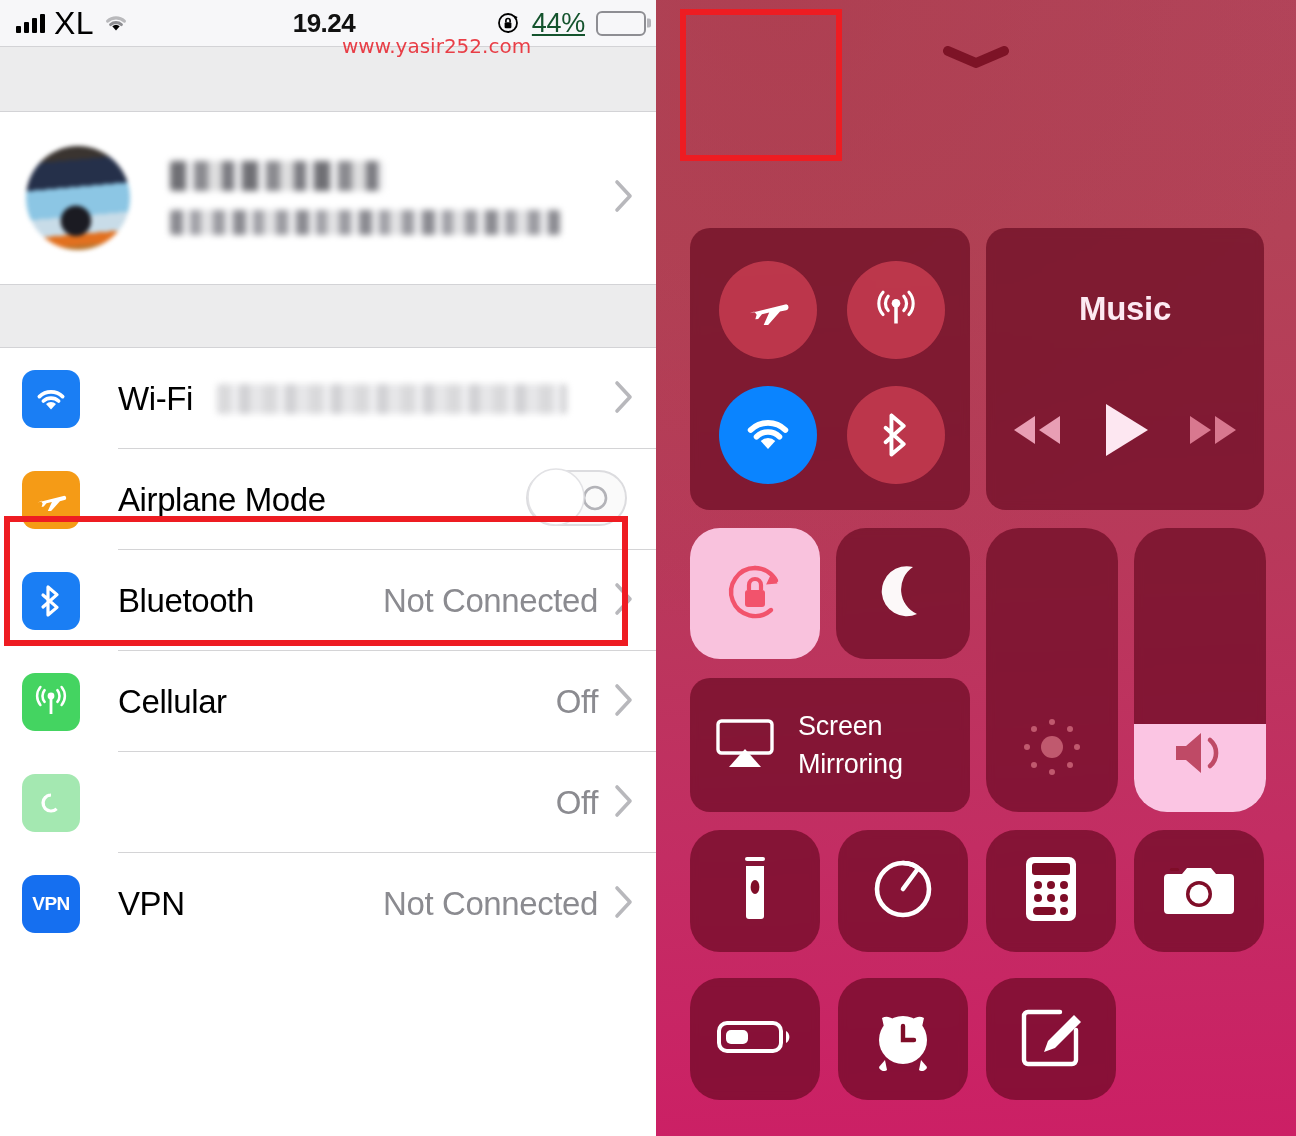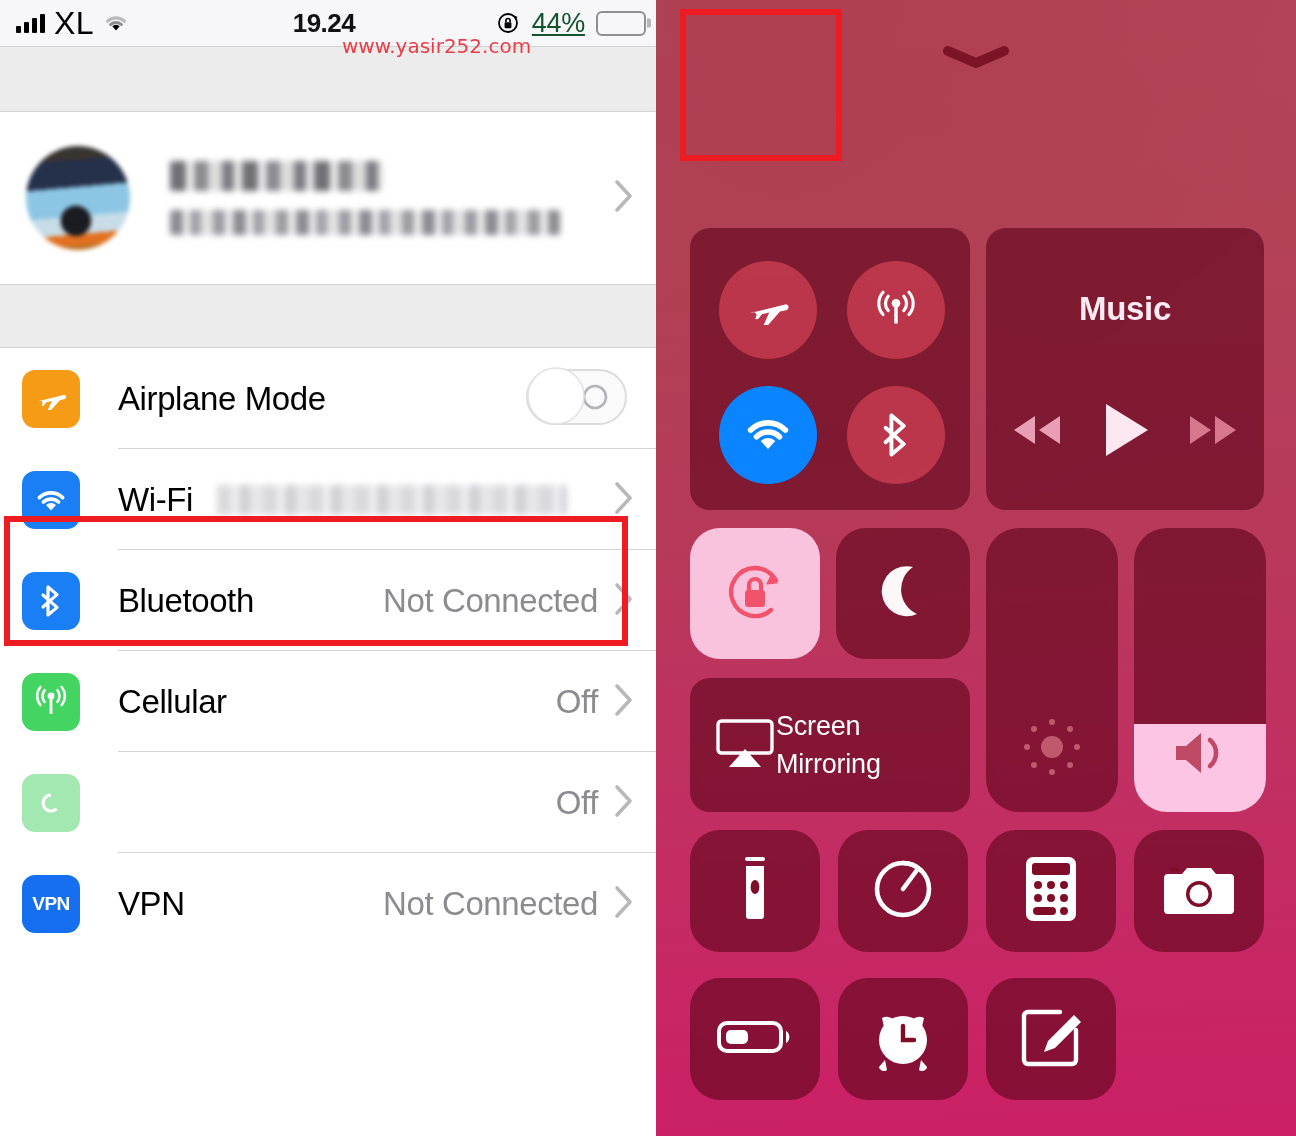--- a/index.html
+++ b/index.html
@@ -167,21 +167,21 @@
   }
   .music-ctrls {
     position: absolute; left: 0; right: 0; bottom: 46px;
     display: flex; align-items: center; justify-content: center; gap: 32px;
   }
 
   
   #t-rotlock { left: 34px;  top: 528px; width: 130px; height: 131px; border-radius: 30px; }
   #t-dnd     { left: 180px; top: 528px; width: 134px; height: 131px; border-radius: 30px; }
   #t-mirror  { left: 34px;  top: 678px; width: 280px; height: 134px; }
-  .mirror-inner { display: flex; align-items: center; padding: 0 24px; width: 100%; }
+  .mirror-inner { display: flex; align-items: center; gap: 22px; padding: 0 24px; width: 100%; }
   .mirror-label { color: #fff; font-size: 27px; line-height: 1.42; letter-spacing: -0.2px; }
 
   
   #t-brightness { left: 330px; top: 528px; width: 132px; height: 284px; border-radius: 33px; }
   #t-volume     { left: 478px; top: 528px; width: 132px; height: 284px; border-radius: 33px; }
   .slider { position: relative; width: 100%; height: 100%; }
   .slider .fill {
     position: absolute; left: 0; right: 0; bottom: 0;
     background: #fbc5e3;
   }
@@ -262,50 +262,50 @@
             </svg>
         </span>
       </div>
     </div>
 
     <div class="sec-gap tall"></div>
 
     <div class="group">
 
       <div class="row">
+        <span class="ic blue">
+          <svg width="40" height="40" viewBox="0 0 40 40">
+            <path d="M20 30.5 l-5-5.6 a7.4 7.4 0 0 1 10 0 z" fill="#fff"></path>
+            <path d="M8.4 17.6 a16.6 16.6 0 0 1 23.2 0" stroke="#fff" stroke-width="3.8" fill="none" stroke-linecap="round"></path>
+            <path d="M12.4 22 a11.2 11.2 0 0 1 15.2 0" stroke="#fff" stroke-width="3.7" fill="none" stroke-linecap="round"></path>
+          </svg>
+        </span>
+        <span class="row-label">Wi-Fi</span>
+        <span class="blurtext" style="width:350px;"></span>
+        <span class="chev" style="margin-left:auto;">
+          <svg width="34" height="52" viewBox="0 0 34 52">
+              <path d="M9 12 L22 26 L9 40" fill="none" stroke="#b8b8bc" stroke-width="3.6" stroke-linecap="round" stroke-linejoin="round"></path>
+            </svg>
+        </span>
+        <span class="sep"></span>
+      </div>
+
+      <div class="row">
         <span class="ic orange">
           <svg width="40" height="40" viewBox="0 0 40 40">
             <path d="M6.5 22.4 l27-6.6 a2.2 2.2 0 0 1 0 4.3 l-4.6 1.1 -8.8 9.9 h-3.3 l4.1-9.2 -5.4 1.3 -2.8 3.4 -2.1 .3 1-3.3 -1.8-2.5 2-.7 z" fill="#fff"></path>
           </svg>
         </span>
         <span class="row-label">Airplane Mode</span>
         <span style="margin-left:auto; margin-right:28px;">
           <svg width="103" height="62" viewBox="0 0 103 62">
             <rect x="2" y="4" width="99" height="54" rx="27" fill="#fafafa" stroke="#dcdcdf" stroke-width="2"></rect>
             <circle cx="70" cy="31" r="11" fill="none" stroke="#b3b3b8" stroke-width="2.6"></circle>
             <circle cx="31" cy="30" r="28" fill="#ffffff" stroke="#e2e2e5" stroke-width="1.6"></circle>
           </svg>
-        </span>
-        <span class="sep"></span>
-      </div>
-
-      <div class="row">
-        <span class="ic blue">
-          <svg width="40" height="40" viewBox="0 0 40 40">
-            <path d="M20 30.5 l-5-5.6 a7.4 7.4 0 0 1 10 0 z" fill="#fff"></path>
-            <path d="M8.4 17.6 a16.6 16.6 0 0 1 23.2 0" stroke="#fff" stroke-width="3.8" fill="none" stroke-linecap="round"></path>
-            <path d="M12.4 22 a11.2 11.2 0 0 1 15.2 0" stroke="#fff" stroke-width="3.7" fill="none" stroke-linecap="round"></path>
-          </svg>
-        </span>
-        <span class="row-label">Wi-Fi</span>
-        <span class="blurtext" style="width:350px;"></span>
-        <span class="chev" style="margin-left:auto;">
-          <svg width="34" height="52" viewBox="0 0 34 52">
-              <path d="M9 12 L22 26 L9 40" fill="none" stroke="#b8b8bc" stroke-width="3.6" stroke-linecap="round" stroke-linejoin="round"></path>
-            </svg>
         </span>
         <span class="sep"></span>
       </div>
 
       <div class="row">
         <span class="ic blue2">
           <svg width="40" height="40" viewBox="0 0 40 40">
             <path d="M17 6 l9 7.6 -14 12.4 M17 34 l9-7.6 -14-12.4 M17 6 v28" fill="none" stroke="#fff" stroke-width="3.2" stroke-linejoin="round" stroke-linecap="round"></path>
           </svg>
         </span>

